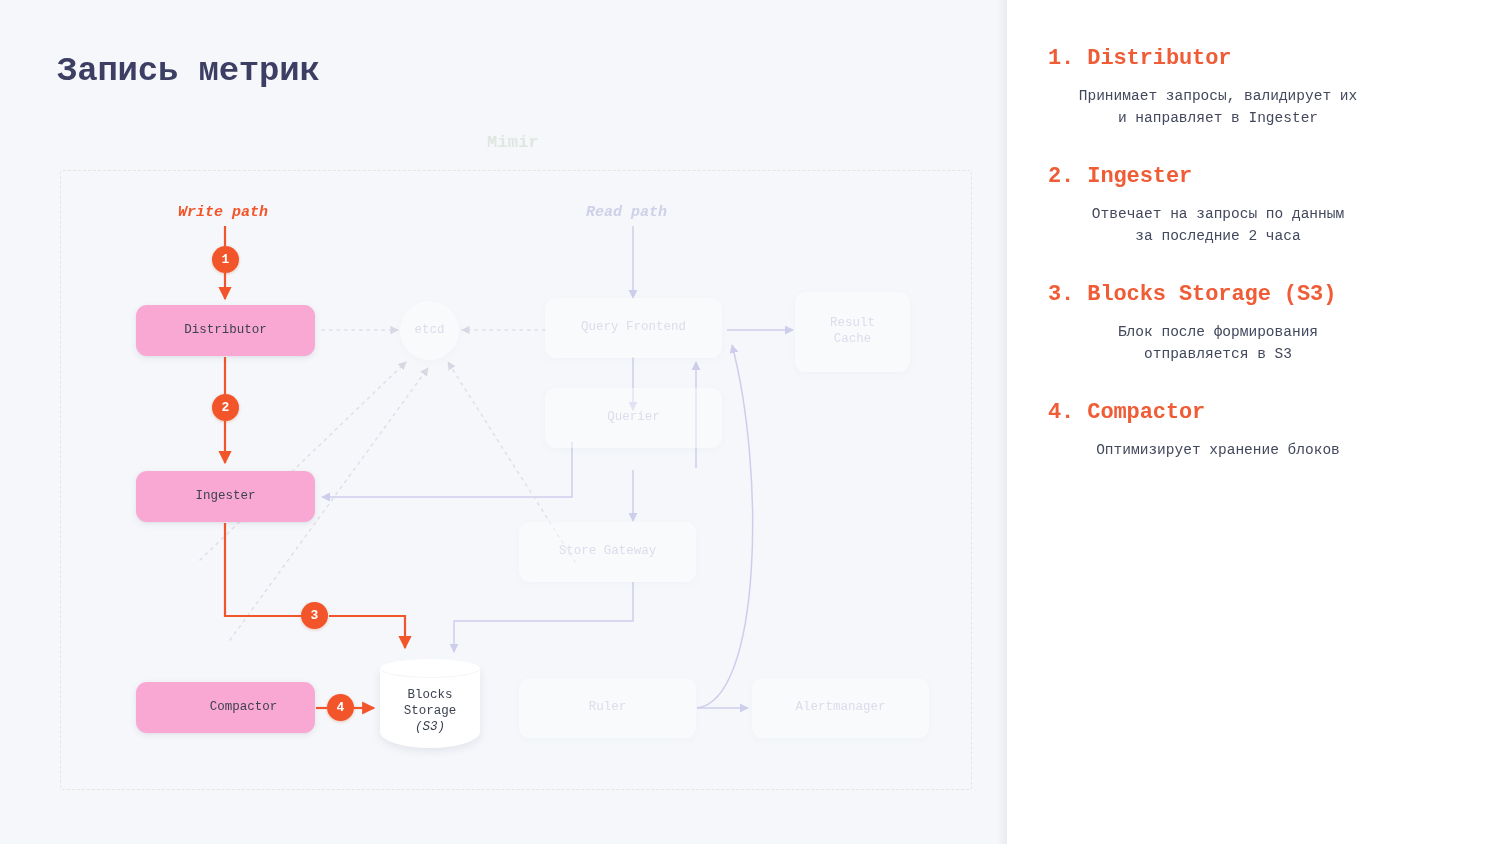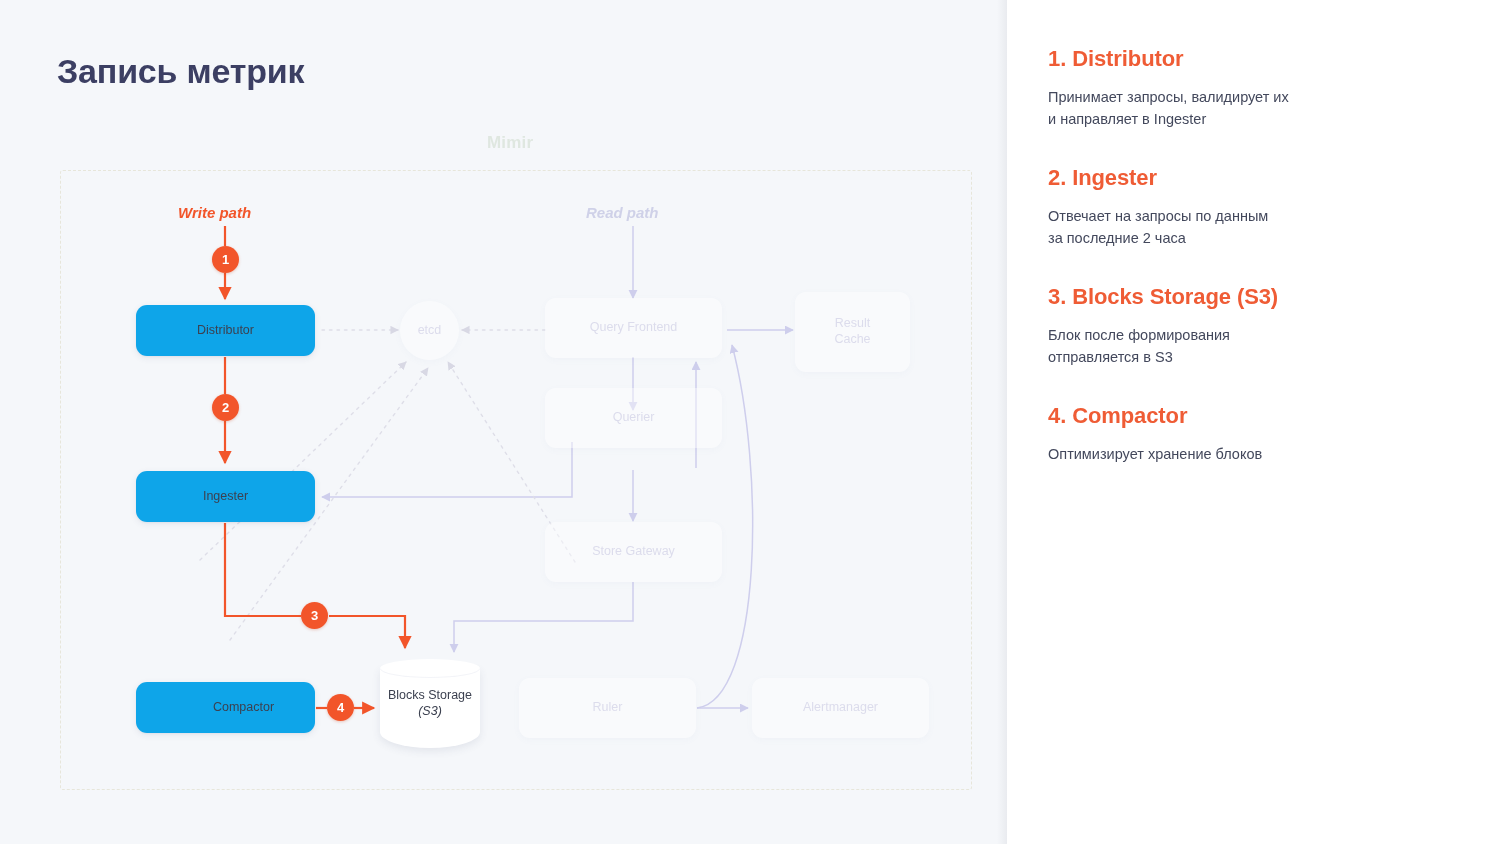--- a/index.html
+++ b/index.html
@@ -2,21 +2,21 @@
 <html><head>
 <meta charset="utf-8">
 <style>
   * { box-sizing: border-box; margin: 0; padding: 0; }
   html, body {
     width: 1500px; height: 844px;
     font-family: "Liberation Sans", "DejaVu Sans", sans-serif;
     background: #ffffff;
     overflow: hidden;
   }
-  #root { position: relative; width: 1500px; height: 844px; display: flex; }
+  #root { position: relative; width: 1500px; height: 844px; display: flex; font-family: Liberation Mono, monospace; }
 
   
   .slide-panel {
     position: relative;
     width: 1007px; height: 844px;
     background: #f5f7fa;
     flex: 0 0 1007px;
   }
   .slide-panel::after{
     content:"";
@@ -71,21 +71,21 @@
     position: absolute;
     display: flex; align-items: center; justify-content: center;
     text-align: center;
     border-radius: 11px;
     font-size: 12.5px;
     line-height: 1.25;
     color: #3c4150;
     white-space: pre-line;
   }
   .node.solid {
-    background: #0ea5e9;
+    background: #f9a8d4;
     box-shadow: 0 2px 7px rgba(60,70,110,0.09), 0 1px 2px rgba(60,70,110,0.05);
   }
   .node.ghost {
     background: rgba(255,255,255,0.42);
     color: #dcdcec;
     box-shadow: 0 2px 7px rgba(120,130,190,0.045);
   }
   .node.circle { border-radius: 50%; text-align: center; }
 
   
@@ -144,20 +144,21 @@
     margin: 0 0 14px 0;
     white-space: nowrap;
   }
   .note-p {
     color: #43485c;
     font-size: 14.5px;
     line-height: 1.55;
     margin: 0 0 34px 0;
     max-width: 340px;
     white-space: pre-line;
+    text-align: center;
   }
   .note-block:last-child .note-p { margin-bottom: 16px; }
 </style>
 </head>
 <body>
 
 <div id="root">
 
   <div class="slide-panel">
 
@@ -241,21 +242,21 @@
 
       <div class="node ghost" style="left:795px; top:292px; width:115px; height:80px;">
         <span>Result
 Cache</span>
       </div>
 
       <div class="node ghost" style="left:545px; top:388px; width:177px; height:60px;">
         <span>Querier</span>
       </div>
 
-      <div class="node ghost" style="left:545px; top:522px; width:177px; height:60px;">
+      <div class="node ghost" style="left:519px; top:522px; width:177px; height:60px;">
         <span>Store Gateway</span>
       </div>
 
       <div class="node ghost" style="left:752px; top:678px; width:177px; height:60px;">
         <span>Alertmanager</span>
       </div>
 
       <div class="node ghost" style="left:519px; top:678px; width:177px; height:60px;">
         <span>Ruler</span>
       </div>

